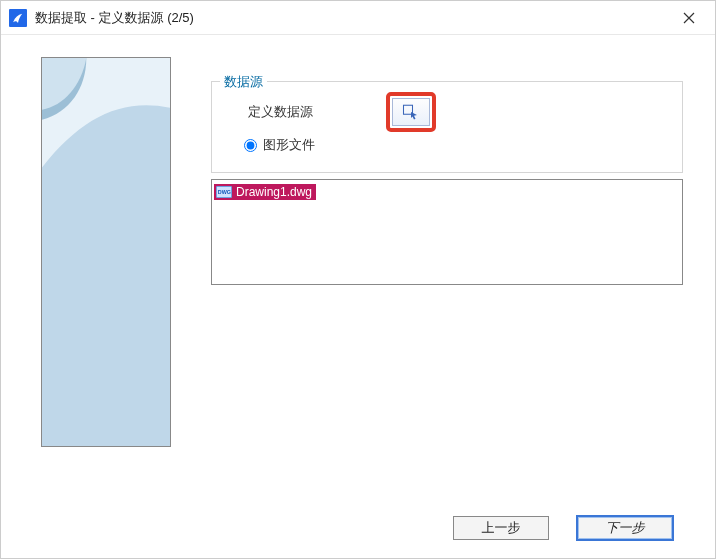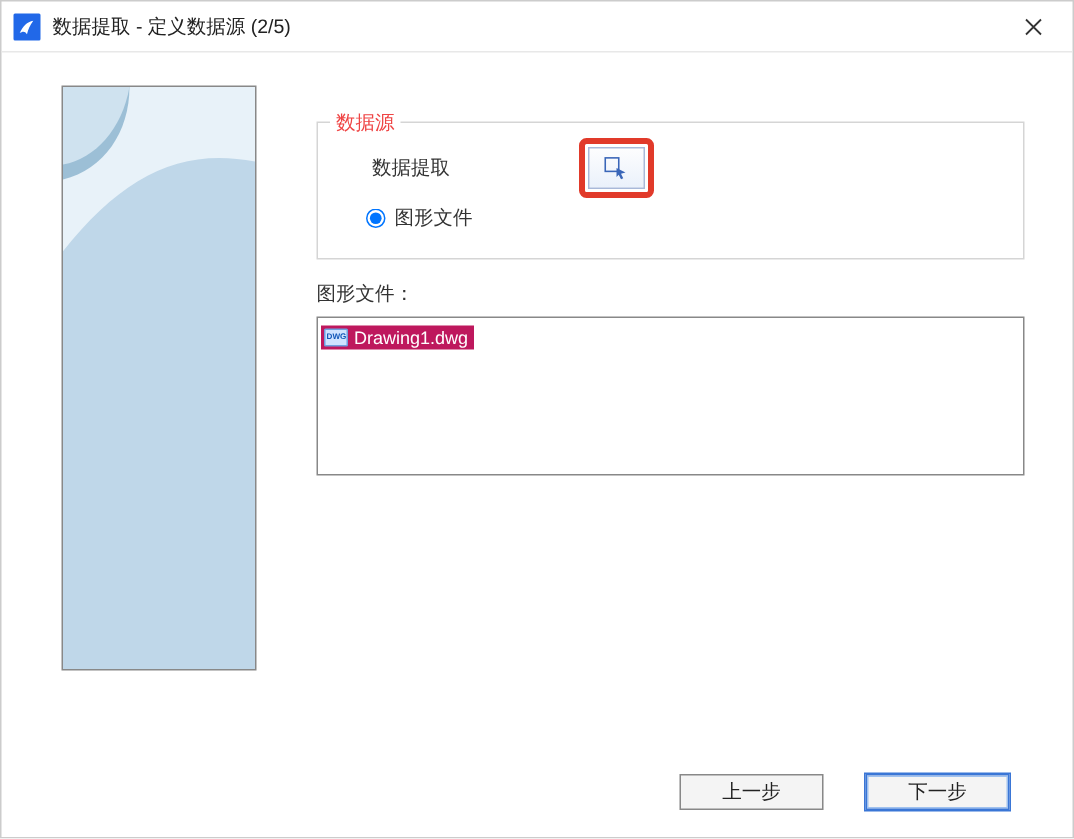--- a/index.html
+++ b/index.html
@@ -8,36 +8,36 @@
     .titlebar { height: 34px; display: flex; align-items: center; padding: 0 8px; border-bottom: 1px solid #e8e8e8; }
     .app-icon { width: 18px; height: 18px; background: #2168E8; display: flex; align-items: center; justify-content: center; border-radius: 1px; margin-right: 8px; }
     .app-icon svg { width: 14px; height: 14px; }
     .title-text { flex: 1; font-size: 13px; color: #222; }
     .close-btn { width: 36px; height: 28px; display: flex; align-items: center; justify-content: center; cursor: pointer; font-size: 16px; color: #333; }
     .content { position: absolute; top: 34px; left: 0; right: 0; bottom: 0; }
     .side-image { position: absolute; left: 40px; top: 22px; width: 130px; height: 390px; border: 1px solid #888; background: #fff; overflow: hidden; }
     .side-image svg { width: 100%; height: 100%; display: block; }
     .main-area { position: absolute; left: 210px; top: 46px; right: 32px; }
     .groupbox { border: 1px solid #d5d5d5; padding: 16px 14px 18px 14px; position: relative; }
-    .groupbox-title { position: absolute; top: -9px; left: 8px; background: #fff; padding: 0 4px; font-size: 13px; color: #ef4444; }
+    .groupbox-title { position: absolute; top: -9px; left: 8px; background: #fff; padding: 0 4px; font-size: 13px; color: #0369a1; }
     .row { display: flex; align-items: center; margin-bottom: 10px; height: 28px; }
     .row-label { width: 120px; margin-left: 22px; font-size: 13px; color: #333; }
     .pick-btn-hl { width: 50px; height: 40px; background: #fff; border: 4px solid #e13a2a; border-radius: 5px; padding: 2px; margin-left: 18px; display: flex; align-items: center; justify-content: center; }
     .pick-btn { width: 100%; height: 100%; border: 1px solid #a9b9d9; background: linear-gradient(#fdfdfe,#eaf1fb); display: flex; align-items: center; justify-content: center; cursor: pointer; }
     .pick-btn svg { width: 18px; height: 18px; }
     .radio-wrap { display: flex; align-items: center; margin-left: 18px; }
     .radio-wrap input { margin-right: 6px; }
     .section-label { margin-top: 14px; font-size: 13px; color: #333; }
     .file-list { margin-top: 6px; width: 100%; height: 106px; border: 1px solid #888; background: #fff; padding: 2px; overflow: auto; }
     .file-item { display: inline-flex; align-items: center; background: #be185d; color: #fff; padding: 1px 4px 1px 2px; font-size: 12px; }
     .file-icon { width: 16px; height: 12px; background: #cfe3ff; border: 1px solid #6ea0e0; margin-right: 4px; display: flex; align-items: center; justify-content: center; border-radius: 1px; }
     .file-icon span { font-size: 6px; font-weight: bold; color: #1056b8; transform: scale(.9); }
     .footer { position: absolute; left: 12px; right: 0; bottom: 18px; display: flex; justify-content: flex-end; gap: 28px; padding-right: 42px; }
     .btn { width: 96px; height: 24px; border: 1px solid #888; background: #f4f4f4; font-size: 13px; color: #222; cursor: pointer; }
-    .btn.primary { outline: 1px solid #3a76d6; border: 1px solid #3a76d6; box-shadow: inset 0 0 0 1px #9fc1ef; }
+    .btn.primary { outline: 1px solid #3a76d6; border: 1px solid #3a76d6; box-shadow: inset 0 0 0 1px #9fc1ef; font-style: italic; }
   </style>
 </head>
 <body>
 
 <div class="window">
   <div class="titlebar">
     <div class="app-icon">
       <svg viewBox="0 0 20 20">
           <path d="M3 16 C6 9 10 5 16 4 C13 8 11 12 10 17 C8 14 6 14 3 16 Z" fill="#fff"></path>
         </svg>
@@ -59,37 +59,36 @@
         <path d="M0 0 L130 0 L130 50 C80 40 40 60 0 110 Z" fill="#e8f2f9"></path>
         <path d="M0 0 L45 0 C45 30 28 55 0 62 Z" fill="#9cbfd6"></path>
         <path d="M0 0 L45 0 C40 28 22 48 0 52 Z" fill="#cfe2ef"></path>
       </svg>
     </div>
 
     <div class="main-area">
       <div class="groupbox">
         <div class="groupbox-title">数据源</div>
         <div class="row">
-          <span class="row-label">数据提取</span>
+          <span class="row-label">定义数据源</span>
           <div class="pick-btn-hl">
             <div class="pick-btn">
               <svg viewBox="0 0 24 24">
                 <rect x="2" y="3" width="12" height="12" fill="none" stroke="#3a66b8" stroke-width="1.4"></rect>
                 <path d="M12 12 L20 16 L16 17 L18 21 L16 22 L14 18 L12 20 Z" fill="#3a66b8"></path>
               </svg>
             </div>
           </div>
         </div>
         <div class="radio-wrap">
           <input type="radio" checked="" style="">
           <span>图形文件</span>
         </div>
       </div>
 
-      <div class="section-label">图形文件：</div>
       <div class="file-list">
         <div class="file-item">
           <div class="file-icon">
               <span>DWG</span>
             </div>
           <span>Drawing1.dwg</span>
         </div>
       </div>
     </div>
 

